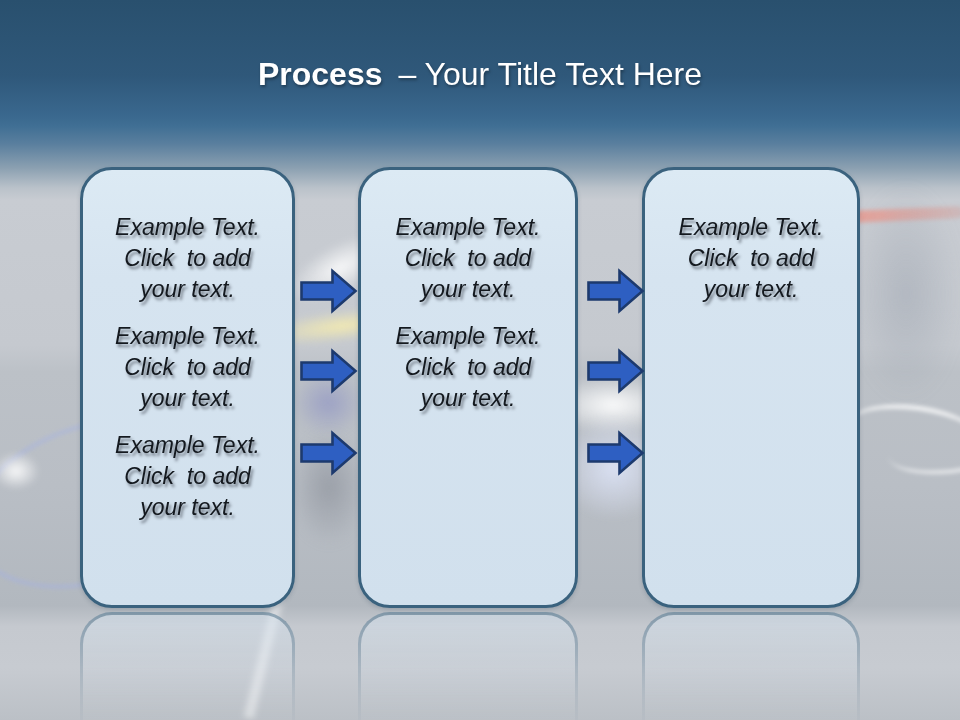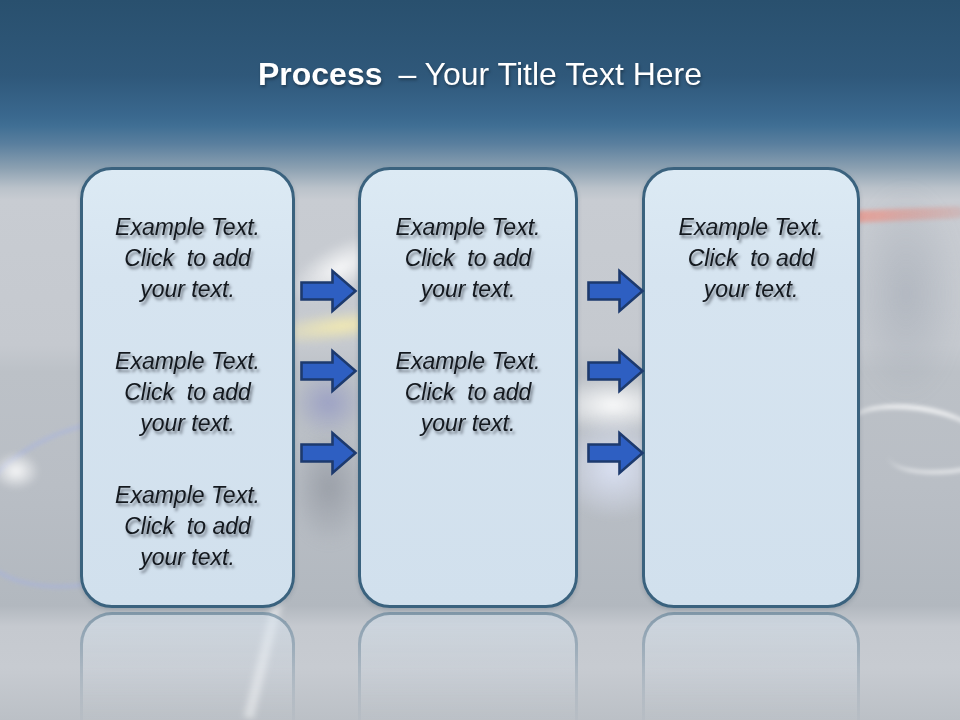--- a/index.html
+++ b/index.html
@@ -64,21 +64,21 @@
   .pbox {
     position:absolute; top:167px; height:441px; box-sizing:border-box;
     background:linear-gradient(180deg, #dceaf4 0%, #d6e4f0 25%, #d1e0ed 100%);
     border:3px solid #3a627e; border-radius:32px;
     box-shadow:0 2px 4px rgba(40,60,80,.2);
   }
   .box-1 { left:80px;  width:215px; }
   .box-2 { left:358px; width:220px; }
   .box-3 { left:642px; width:218px; }
   .box-inner {
-    display:flex; flex-direction:column; gap:41px; padding-top:42px;
+    display:flex; flex-direction:column; gap:16px; padding-top:42px;
   }
   .para {
     margin:0; font-style:italic; font-size:23px; line-height:31px;
     text-align:center; color:#14191f; white-space:pre-wrap;
     text-shadow:2px 3px 3px rgba(15,20,30,.5);
   }
 
   
   .arrow { position:absolute; width:58px; height:46px; }
   .aL { left:300px; } .aR { left:587px; }

